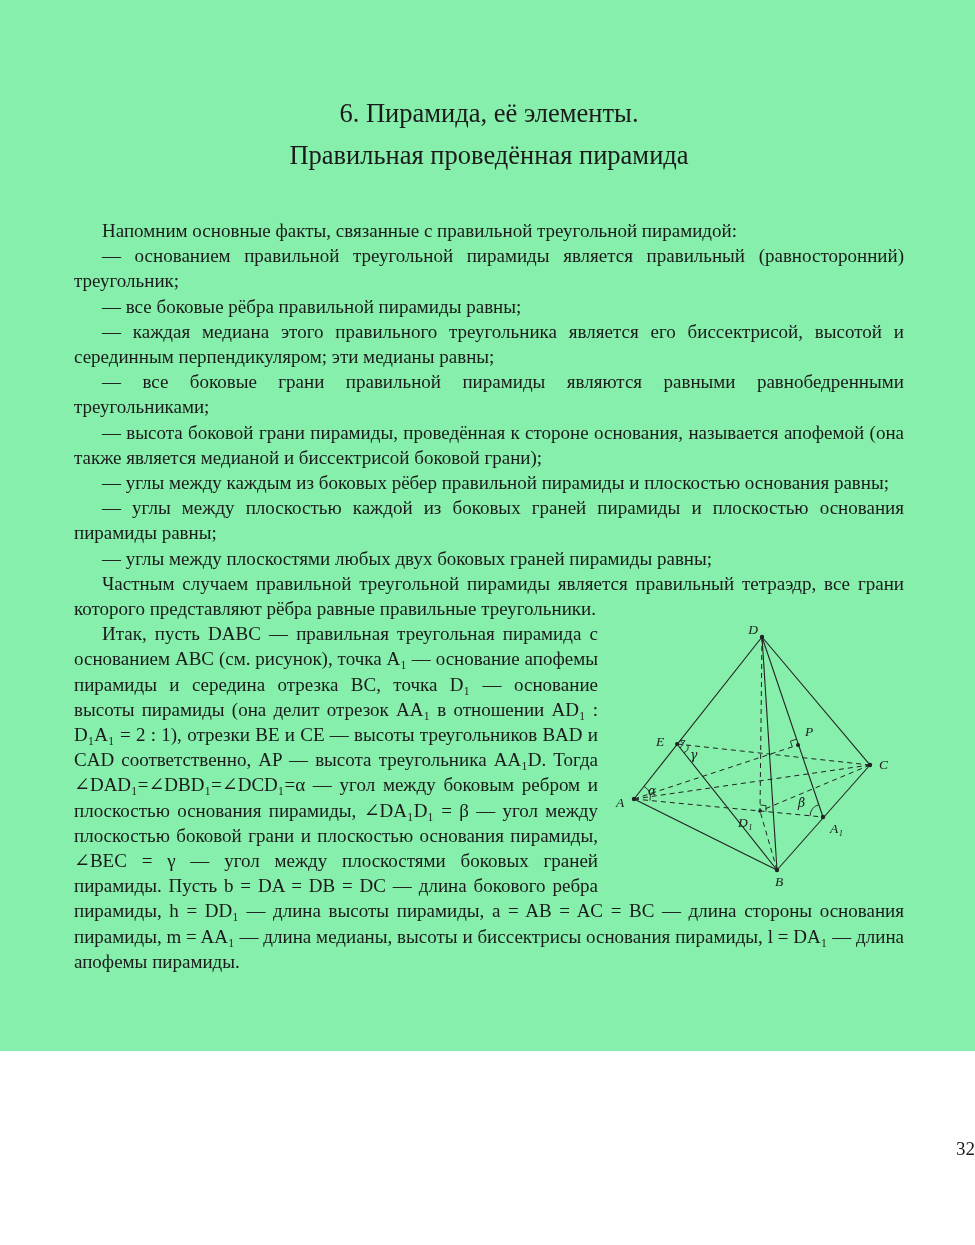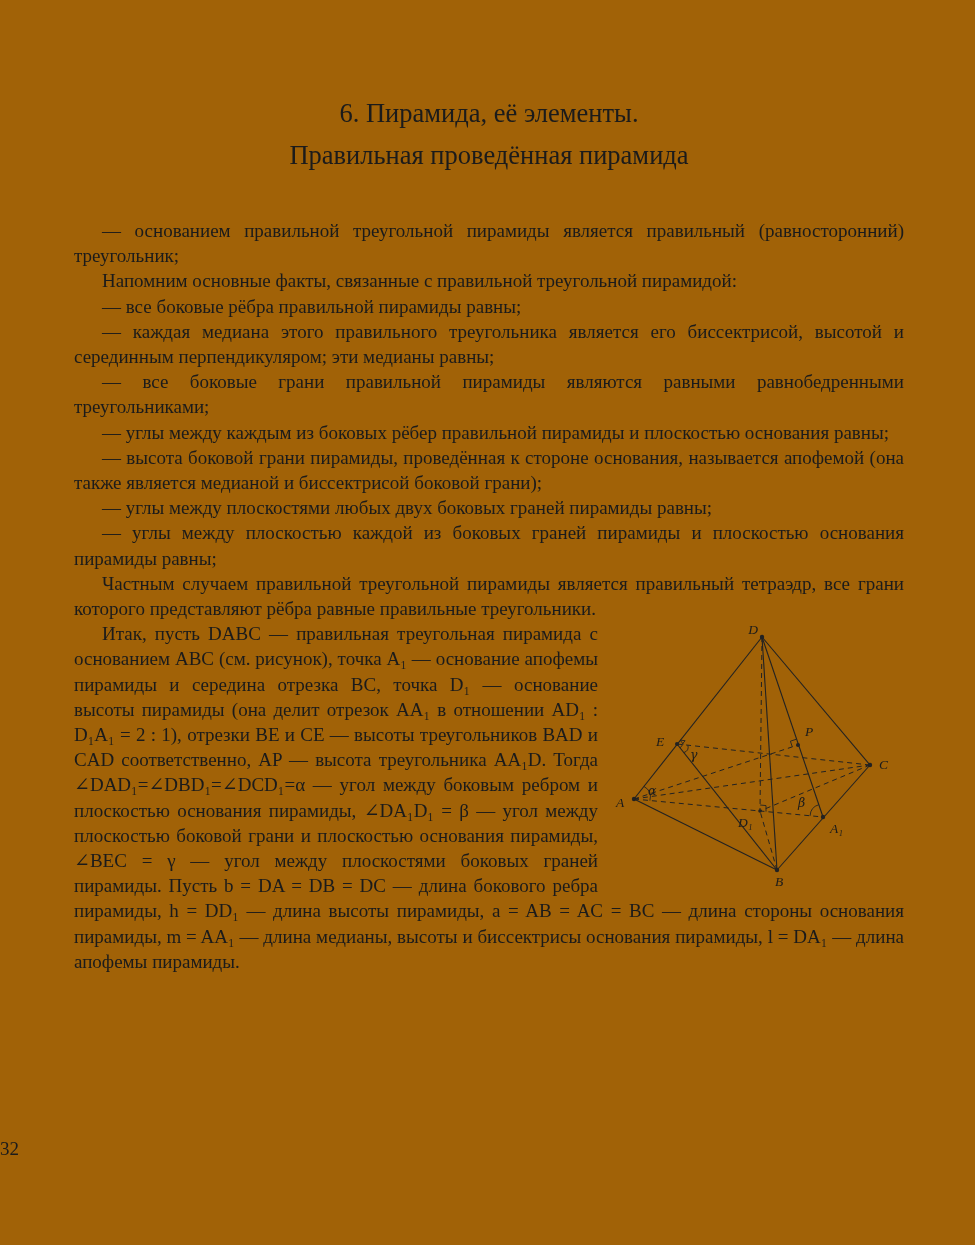--- a/index.html
+++ b/index.html
@@ -10,22 +10,22 @@
   body {
     width: 975px;
     height: 1245px;
     overflow: hidden;
     font-family: "Liberation Serif", "DejaVu Serif", serif;
     color: #1b1b1b;
   }
   .page {
     position: relative;
     width: 975px;
-    height: 1245px;
-    background: #a16207;
+    height: 1051px;
+    background: #86efac;
   }
   .content {
     position: absolute;
     left: 74px;
     top: 92px;
     width: 830px;
   }
   .title {
     font-size: 26.5px;
     font-weight: 400;
@@ -45,21 +45,21 @@
   .figure {
     float: right;
     margin: 2px 0 4px 14px;
   }
   .clear { clear: both; }
   .page-number {
     position: absolute;
     left: 0;
     top: 1138px;
     width: 975px;
-    text-align: left;
+    text-align: right;
     font-size: 19px;
   }
   .fig-label {
     font-family: "Liberation Serif", "DejaVu Serif", serif;
     font-style: italic;
     font-size: 13.5px;
     fill: #1b1b1b;
   }
   .fig-greek {
     font-family: "DejaVu Serif", serif;
@@ -72,29 +72,29 @@
 <body>
 
 <div class="page">
   <div class="content">
 
     <h1 class="title">
       <span class="t-line">6. Пирамида, её элементы.</span>
       <span class="t-line">Правильная проведённая пирамида</span>
     </h1>
 
+    <p class="para">Напомним основные факты, связанные с правильной треугольной пирамидой:</p>
     <p class="para">— основанием правильной треугольной пирамиды является правильный (равносторонний) треугольник;</p>
-    <p class="para">Напомним основные факты, связанные с правильной треугольной пирамидой:</p>
     <p class="para">— все боковые рёбра правильной пирамиды равны;</p>
     <p class="para">— каждая медиана этого правильного треугольника является его биссектрисой, высотой и серединным перпендикуляром; эти медианы равны;</p>
     <p class="para">— все боковые грани правильной пирамиды являются равными равнобедренными треугольниками;</p>
+    <p class="para">— высота боковой грани пирамиды, проведённая к стороне основания, называется апофемой (она также является медианой и биссектрисой боковой грани);</p>
     <p class="para">— углы между каждым из боковых рёбер правильной пирамиды и плоскостью основания равны;</p>
-    <p class="para">— высота боковой грани пирамиды, проведённая к стороне основания, называется апофемой (она также является медианой и биссектрисой боковой грани);</p>
+    <p class="para">— углы между плоскостью каждой из боковых граней пирамиды и плоскостью основания пирамиды равны;</p>
     <p class="para">— углы между плоскостями любых двух боковых граней пирамиды равны;</p>
-    <p class="para">— углы между плоскостью каждой из боковых граней пирамиды и плоскостью основания пирамиды равны;</p>
     <p class="para">Частным случаем правильной треугольной пирамиды является правильный тетраэдр, все грани которого представляют рёбра равные правильные треугольники.</p>
 
     <div class="para figure-para">
 
       <svg class="figure" width="292" height="266" viewBox="0 0 292 266" aria-hidden="true">
 
         <g stroke="#222222" stroke-width="1.1" fill="none">
           <line x1="22" y1="176" x2="165" y2="247"></line>
           <line x1="165" y1="247" x2="258" y2="142"></line>
           <line x1="22" y1="176" x2="150" y2="14"></line>

